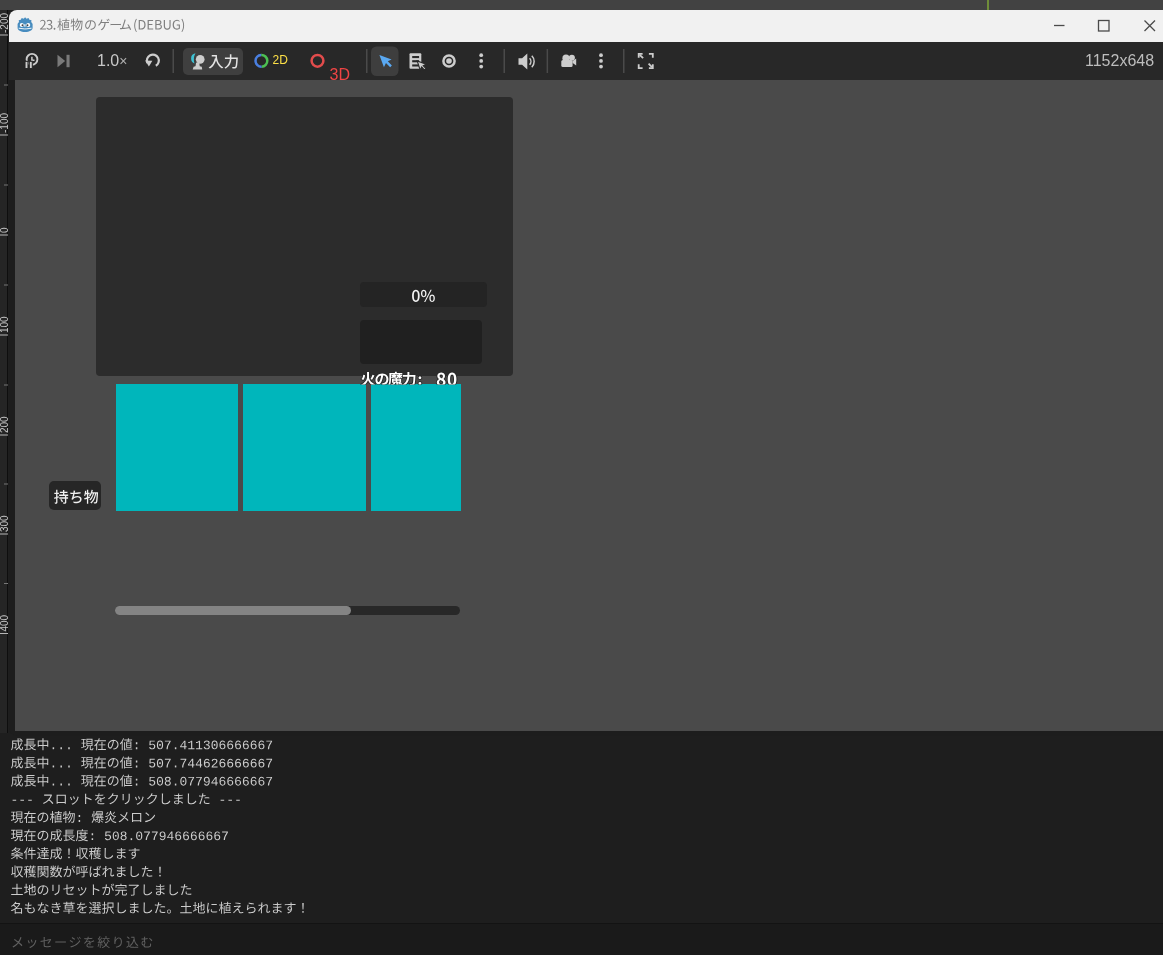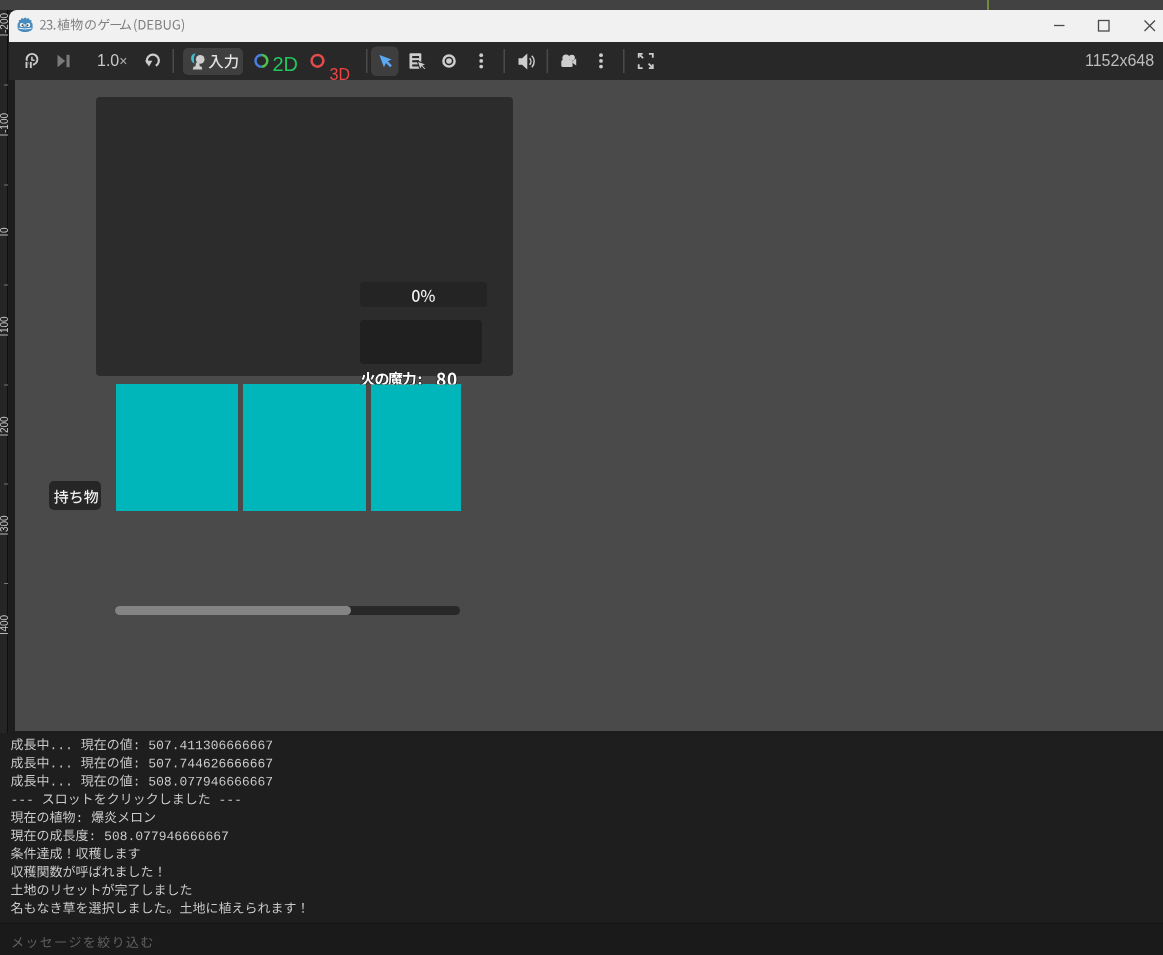--- a/index.html
+++ b/index.html
@@ -21,21 +21,21 @@
 <div class="abs" style="left:359.5px;top:281.5px;width:127px;height:25px;background:#242424;border-radius:4px"></div>
 <div class="abs" style="left:359.5px;top:319.5px;width:122px;height:44px;background:#202020;border-radius:4px"></div>
 <div class="abs" style="left:116px;top:384px;width:121.5px;height:127px;background:#00b6bb"></div>
 <div class="abs" style="left:243px;top:384px;width:122.5px;height:127px;background:#00b6bb"></div>
 <div class="abs" style="left:371px;top:384px;width:90px;height:127px;background:#00b6bb"></div>
 <div class="abs" style="left:49.3px;top:480.5px;width:52px;height:29.6px;background:#262626;border-radius:5px"></div>
 <div class="abs" style="left:115px;top:605.5px;width:345px;height:9.5px;background:#282828;border-radius:5px"></div>
 <div class="abs" style="left:115px;top:605.5px;width:236px;height:9.5px;background:#848484;border-radius:5px"></div>
 
 <div class="abs" style="left:97px;top:52px;width:40px;color:#c8c8c8;font-size:16px">1.0<span style="font-size:14px;color:#b0b0b0">×</span></div>
-<div class="abs" style="left:272.5px;top:52.5px;color:#22c55e;font-size:20px">2D</div>
+<div class="abs" style="left:272.5px;top:52.5px;color:#fde047;font-size:12px">2D</div>
 <div class="abs" style="left:329.5px;top:66px;color:#ef4444;font-size:16px">3D</div>
 <div class="abs" style="left:1085px;top:52px;color:#bdbdbd;font-size:16px">1152x648</div>
 
 <div class="abs" style="left:183.2px;top:47.5px;width:59.5px;height:27px;background:#3f3f3f;border-radius:5px"></div>
 <svg width="1163" height="955" viewBox="0 0 1163 955" style="position:absolute;left:0;top:0" xmlns="http://www.w3.org/2000/svg">
     <defs>
       <path id="g0" d="M44 0V54Q159 155 234 238Q308 321 344 392Q380 464 380 527Q380 569 366 602Q351 635 321 654Q291 672 245 672Q200 672 162 648Q123 624 93 587L40 639Q84 688 135 717Q186 746 256 746Q322 746 370 720Q417 693 444 644Q470 596 470 531Q470 458 434 383Q397 308 332 230Q268 153 182 72Q211 74 242 76Q274 79 302 79H505V0Z"></path>
       <path id="g1" d="M263 -13Q206 -13 162 1Q119 15 86 38Q53 61 29 88L76 147Q108 114 152 88Q195 63 257 63Q301 63 334 80Q368 96 387 126Q406 157 406 199Q406 243 384 276Q363 309 313 328Q263 346 178 346V416Q254 416 298 434Q342 453 362 485Q381 517 381 556Q381 609 348 640Q315 672 257 672Q213 672 174 652Q136 632 105 601L56 659Q98 697 148 722Q197 746 260 746Q322 746 370 724Q419 703 446 662Q474 621 474 563Q474 496 438 452Q402 408 344 387V382Q387 372 422 347Q457 322 478 284Q499 246 499 196Q499 131 467 84Q435 37 382 12Q329 -13 263 -13Z"></path>
       <path id="g2" d="M139 -13Q112 -13 92 6Q73 26 73 56Q73 88 92 107Q112 126 139 126Q166 126 186 107Q205 88 205 56Q205 26 186 6Q166 -13 139 -13Z"></path>
       <path id="g3" d="M401 734H961V669H401ZM438 42H965V-24H438ZM669 840 746 835Q742 788 736 735Q731 682 725 632Q719 583 713 544L645 553Q651 590 656 640Q660 689 664 742Q668 794 669 840ZM403 518H471V-81H403ZM615 392V313H841V392ZM615 259V179H841V259ZM615 523V445H841V523ZM549 580H909V122H549ZM52 623H377V553H52ZM192 840H261V-79H192ZM190 581 237 566Q225 506 208 442Q190 378 168 316Q146 254 121 201Q96 148 69 110Q64 125 52 144Q40 162 31 175Q56 209 80 256Q104 303 125 358Q146 413 163 470Q180 528 190 581ZM256 496Q265 486 282 460Q300 434 320 404Q341 374 358 348Q376 322 382 311L340 255Q332 274 316 303Q301 332 282 364Q264 396 248 423Q232 450 222 465Z"></path>

